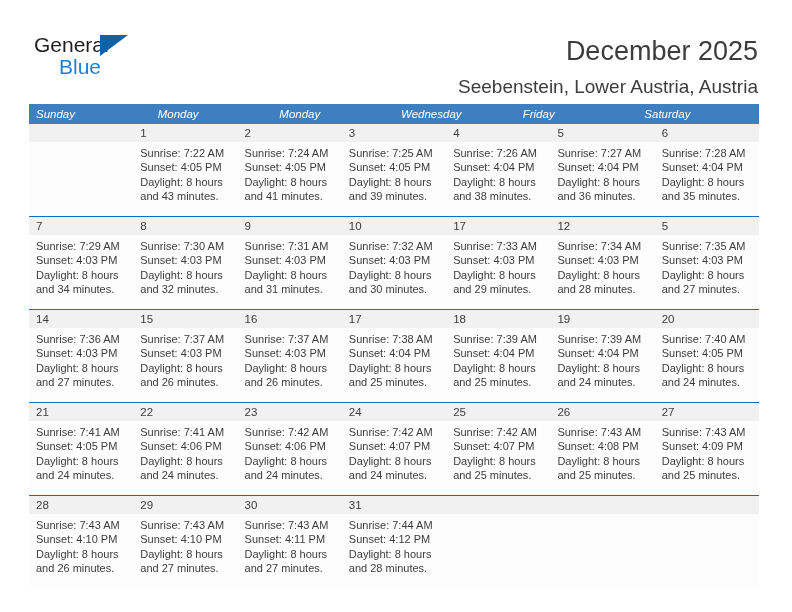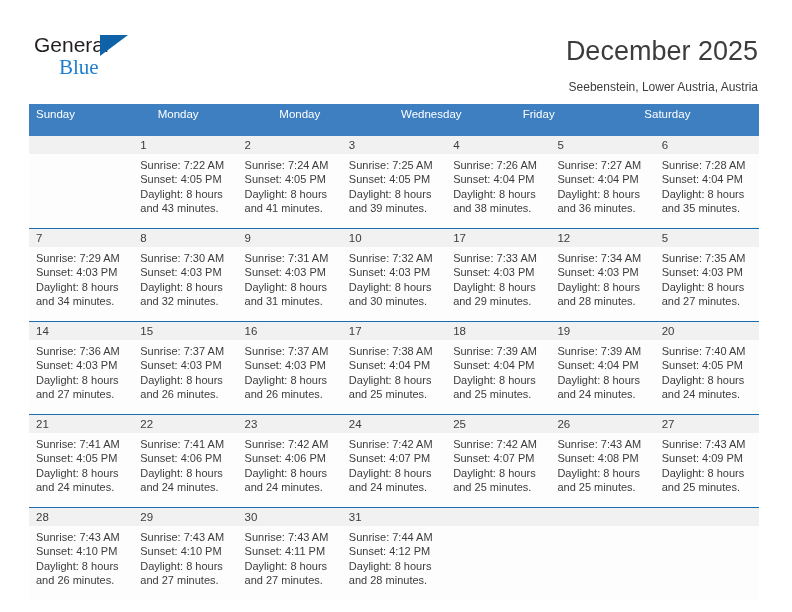--- a/index.html
+++ b/index.html
@@ -42,21 +42,20 @@
     letter-spacing: 0px;
     line-height: 24px;
   }
   .brand-blue {
     position: absolute;
     left: 25px;
     top: 22px;
     font-size: 21px;
     color: #1e7fd0;
     line-height: 24px;
-    font-family: Liberation Serif, serif;
   }
   .brand-tri-shape {
     position: absolute;
     left: 66px;
     top: 2px;
     width: 28px;
     height: 21px;
     background: #1062a8;
     clip-path: polygon(0 0, 100% 100%, 0 100%);
     transform: scaleY(-1);
@@ -70,39 +69,40 @@
     color: #3c3c3c;
     text-align: center;
     white-space: nowrap;
     font-weight: normal;
     line-height: 32px;
   }
   .subtitle {
     position: absolute;
     right: 34px;
     top: 79px;
-    font-size: 12px;
+    font-size: 19px;
     color: #3c3c3c;
     text-align: right;
     white-space: nowrap;
     line-height: 16px;
   }
 
   
   .calendar {
     position: absolute;
     left: 29px;
     top: 104px;
     width: 730px;
   }
   .weekday-row {
     display: flex;
     width: 730px;
-    height: 32px;
+    height: 20px;
     background: #3d7fc1;
+    font-style: italic;
   }
   .weekday {
     flex: 1 1 0;
     color: #ffffff;
     font-size: 11.5px;
     line-height: 20px;
     padding-left: 7px;
     white-space: nowrap;
     overflow: hidden;
   }

